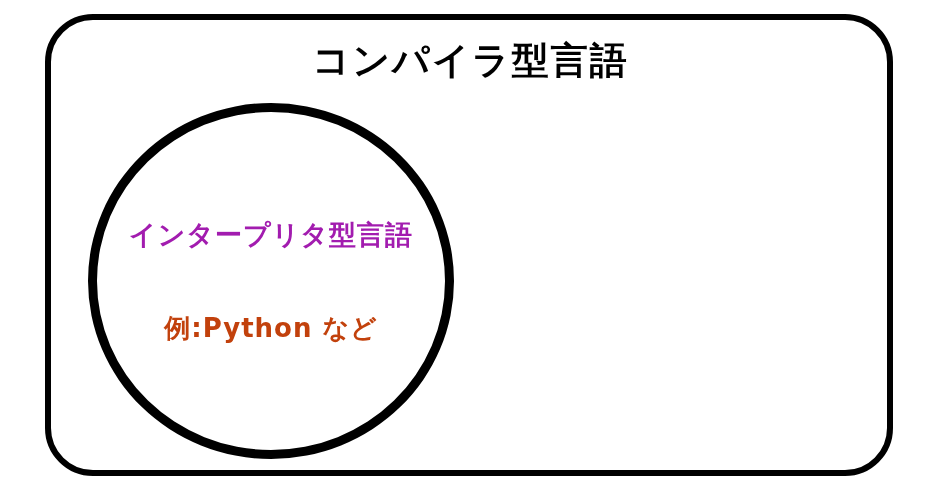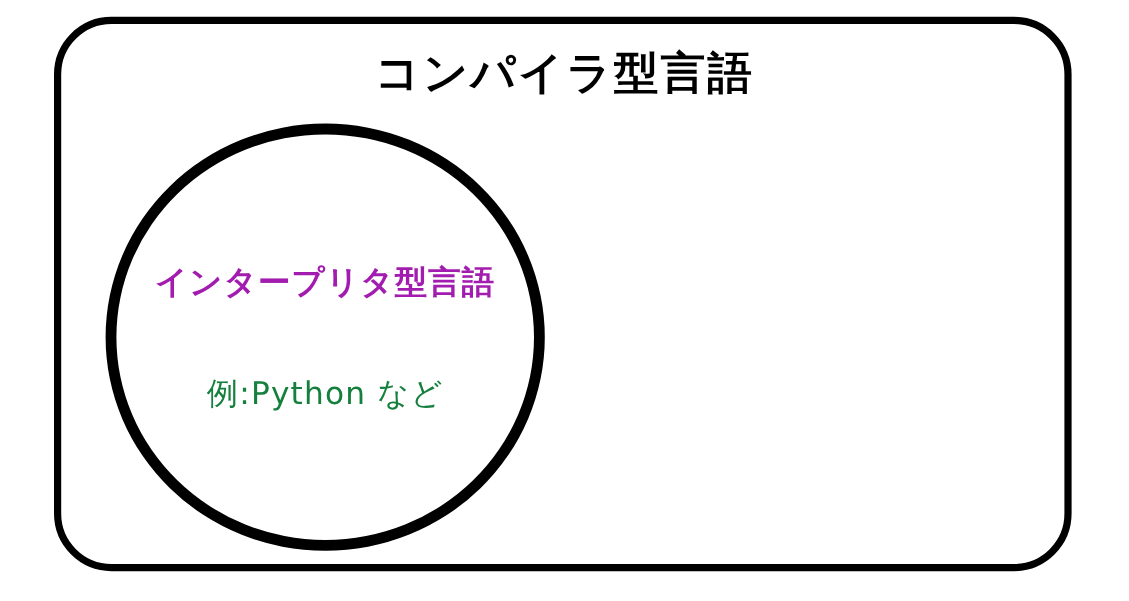--- a/index.html
+++ b/index.html
@@ -74,22 +74,22 @@
   .circle-label {
     font-size: 27px;
     font-weight: bold;
     color: #a21caf;
     letter-spacing: 1px;
     margin-bottom: 58px;
   }
 
   .circle-example {
     font-size: 26px;
-    font-weight: normal;
-    color: #15803d;
+    font-weight: bold;
+    color: #c2410c;
     letter-spacing: 1px;
   }
 </style>
 </head>
 <body>
 
 <div class="stage">
   <div class="outer-box"></div>
 
   <div class="diagram-title">コンパイラ型言語</div>

